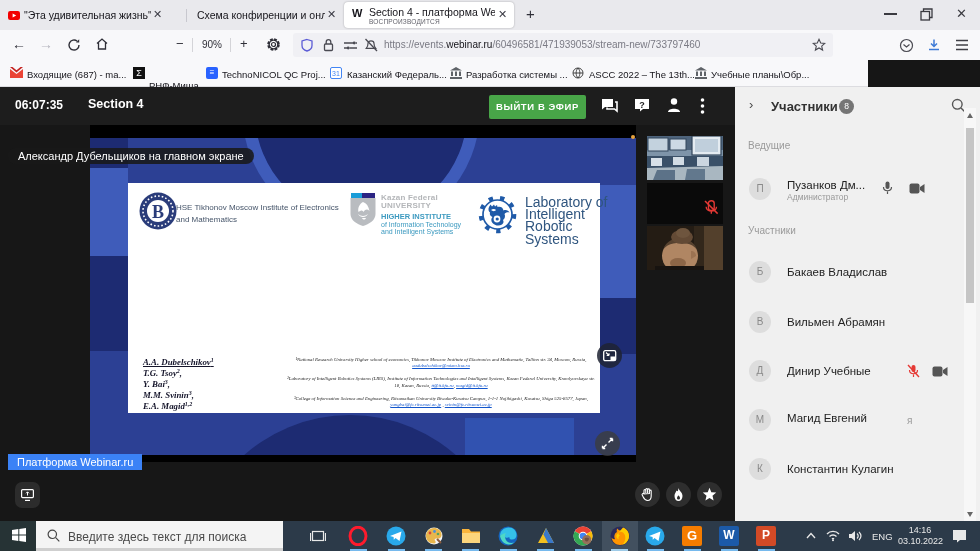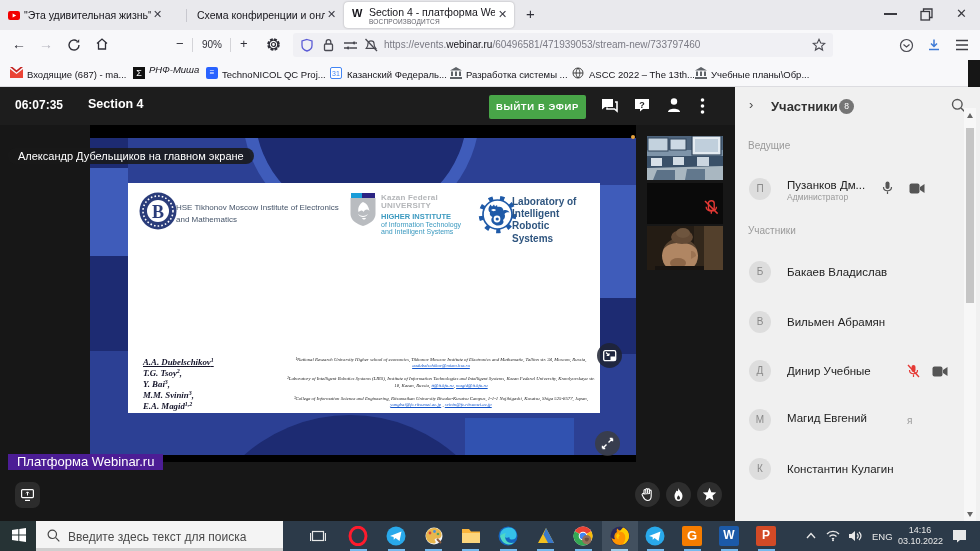--- a/index.html
+++ b/index.html
@@ -92,28 +92,28 @@
     </svg>
   <svg class="abs" style="left:927px;top:8px;" width="14" height="14" viewBox="0 0 14 14">
       <path d="M7 1.5 V8 M4 5.5 L7 8.5 L10 5.5" stroke="#3e7ad6" stroke-width="1.5" fill="none"></path>
       <path d="M2 11.5 H12" stroke="#3e7ad6" stroke-width="1.5"></path>
     </svg>
   <svg class="abs" style="left:955px;top:9px;" width="14" height="12" viewBox="0 0 14 12">
       <path d="M1 1.5 H13 M1 6 H13 M1 10.5 H13" stroke="#3f3f46" stroke-width="1.4"></path>
     </svg>
 </div>
 
-<div class="abs" style="left:0;top:60px;width:968px;height:27px;background:#f8f8fa;border-bottom:1px solid #dcdce0;font-size:9.5px;color:#15141a;">
+<div class="abs" style="left:0;top:60px;width:868px;height:27px;background:#f8f8fa;border-bottom:1px solid #dcdce0;font-size:9.5px;color:#15141a;">
   <svg class="abs" style="left:10px;top:7px;" width="13" height="11" viewBox="0 0 13 11">
       <path d="M0 2 L6.5 7 L13 2 V11 H0 Z" fill="#ea4335"></path>
       <path d="M0 0 H2.5 L6.5 3.2 L10.5 0 H13 L6.5 5.4 Z" fill="#c5221f"></path>
     </svg>
   <div class="abs" style="left:27px;top:9px;">Входящие (687) - ma...</div>
   <div class="abs" style="left:133px;top:7px;width:12px;height:12px;background:#111;color:#fff;font-size:9px;text-align:center;line-height:12px;">Σ</div>
-  <div class="abs" style="left:149px;top:4px;font-style:italic;">РНФ-Миша</div>
+  <div class="abs" style="left:149px;top:20px;">РНФ-Миша</div>
   <div class="abs" style="left:206px;top:7px;width:12px;height:12px;background:#2962ff;border-radius:2px;color:#fff;font-size:8px;text-align:center;line-height:12px;">≡</div>
   <div class="abs" style="left:222px;top:9px;">TechnoNICOL QC Proj...</div>
   <div class="abs" style="left:330px;top:7px;width:12px;height:12px;background:#fff;border:1px solid #4285f4;border-radius:2px;color:#4285f4;font-size:7px;text-align:center;line-height:11px;">31</div>
   <div class="abs" style="left:347px;top:9px;">Казанский Федераль...</div>
   <svg class="abs" style="left:450px;top:7px;" width="12" height="12" viewBox="0 0 12 12">
       <path d="M6 0 L12 3.5 H0 Z M1 4.5 H3 V9 H1 Z M5 4.5 H7 V9 H5 Z M9 4.5 H11 V9 H9 Z M0 10 H12 V12 H0 Z" fill="#5f6368"></path>
     </svg>
   <div class="abs" style="left:466px;top:9px;">Разработка системы ...</div>
   <svg class="abs" style="left:572px;top:7px;" width="12" height="12" viewBox="0 0 12 12">
       <circle cx="6" cy="6" r="5" fill="none" stroke="#444" stroke-width="1"></circle>
@@ -187,39 +187,39 @@
   <div class="abs" style="left:381px;top:96px;font-size:7px;color:#3d9ac0;line-height:7.3px;">of Information Technology<br>and Intelligent Systems</div>
 
   <svg class="abs" style="left:477px;top:69px;" width="41" height="41" viewBox="0 0 41 41">
     <circle cx="20.5" cy="20.5" r="16.5" fill="none" stroke="#1f5aa8" stroke-width="4.6" stroke-dasharray="4.3,7.1"></circle>
     <circle cx="20.5" cy="20.5" r="14.5" fill="#fff" stroke="#1f5aa8" stroke-width="1.7"></circle>
     <path d="M12 13 L13.5 10.5 L15 12.5 L17 10.5 L18 12.5 L20 11 L20.5 13 C24 12 26 14 26.5 16.5 C29 15.5 31.5 16.5 32.5 18.5 C30.5 18 28.5 18.5 27.5 20 C28.5 22 28 24.5 26 26 C27 27.5 26.5 29.5 25 30.5 C22 32.5 17.5 31.5 15.5 29 C13.8 27 14 24.5 15.5 23 C13.5 22.5 12.3 20.5 13 18.5 C11.5 17.5 11 15 12 13 Z" fill="#1f5aa8"></path>
     <circle cx="20" cy="25" r="3.4" fill="#fff"></circle>
       <circle cx="20.2" cy="25" r="1.6" fill="#1f5aa8"></circle>
     <path d="M14 16 C15.5 14.5 18 14.5 19 16 C18 17.5 15.5 17.5 14 16" fill="#fff"></path>
   </svg>
-  <div class="abs" style="left:512px;top:71px;font-size:10px;font-weight:bold;color:#2f557f;line-height:12.2px;">Laboratory of<br>Intelligent<br>Robotic<br>Systems</div>
+  <div class="abs" style="left:525px;top:71px;font-size:14px;font-weight:normal;color:#2f557f;line-height:12.2px;">Laboratory of<br>Intelligent<br>Robotic<br>Systems</div>
 
 
   <div class="abs" style="left:143px;top:232px;font-family:'Liberation Serif',serif;font-style:italic;font-weight:bold;font-size:8.8px;color:#14142a;line-height:10px;">
     <div style="text-decoration:underline;">A.A. Dubelschikov<span style="font-size:6px;position:relative;top:-3px;">1</span></div>
     <div>T.G. Tsoy<span style="font-size:6px;position:relative;top:-3px;">2</span>,</div>
     <div>Y. Bai<span style="font-size:6px;position:relative;top:-3px;">3</span>,</div>
     <div>M.M. Svinin<span style="font-size:6px;position:relative;top:-3px;">3</span>,</div>
     <div>E.A. Magid<span style="font-size:6px;position:relative;top:-3px;">1,2</span></div>
   </div>
 
   <div class="abs" style="left:286px;top:232px;width:310px;font-family:'Liberation Serif',serif;font-style:italic;font-size:4.8px;color:#222;text-align:center;line-height:6.2px;">
     <div style="margin-bottom:7px;">¹National Research University Higher school of economics, Tikhonov Moscow Institute of Electronics and Mathematic, Tallinn str. 34, Moscow, Russia, <span style="color:#1155cc;text-decoration:underline;">aadubelschikov@miem.hse.ru</span></div>
     <div style="margin-bottom:7px;">²Laboratory of Intelligent Robotics Systems (LIRS), Institute of Information Technologies and Intelligent Systems, Kazan Federal University, Kremlyovskaya str. 18, Kazan, Russia, <span style="color:#1155cc;text-decoration:underline;">tt@it.kfu.ru</span>, <span style="color:#1155cc;text-decoration:underline;">magid@it.kfu.ru</span></div>
     <div>³College of Information Science and Engineering, Ritsumeikan University Biwako-Kusatsu Campus, 1-1-1 Nojihigashi, Kusatsu, Shiga 525-8577, Japan, <span style="color:#1155cc;text-decoration:underline;">yangbai@fc.ritsumei.ac.jp</span> , <span style="color:#1155cc;text-decoration:underline;">svinin@fc.ritsumei.ac.jp</span></div>
   </div>
 
   <div class="abs" style="left:8px;top:23px;height:16px;background:rgba(25,25,25,.88);border-radius:8px;padding:0 10px;color:#fff;font-size:11px;line-height:16px;white-space:nowrap;">Александр Дубельщиков на главном экране</div>
-  <div class="abs" style="left:8px;top:329px;height:16px;background:#4c1d95;padding:0 9px;color:#fff;font-size:13px;line-height:16px;white-space:nowrap;">Платформа Webinar.ru</div>
+  <div class="abs" style="left:8px;top:329px;height:16px;background:#3b82f6;padding:0 9px;color:#fff;font-size:11px;line-height:16px;white-space:nowrap;">Платформа Webinar.ru</div>
 
   <div class="abs" style="left:597px;top:218px;width:25px;height:25px;border-radius:50%;background:rgba(30,35,50,.85);"></div>
   <svg class="abs" style="left:603px;top:225px;" width="14" height="12" viewBox="0 0 14 12">
       <rect x="0.7" y="0.7" width="12" height="10" rx="1.5" fill="none" stroke="#fff" stroke-width="1.3"></rect>
       <rect x="7.5" y="6.5" width="5" height="4" fill="#fff"></rect>
       <path d="M3 2.5 L6 5.5 M6 5.5 V3.2 M6 5.5 H3.7" stroke="#fff" stroke-width="1.1" fill="none"></path>
     </svg>
 
   <div class="abs" style="left:595px;top:306px;width:25px;height:25px;border-radius:50%;background:rgba(60,60,60,.8);"></div>
   <svg class="abs" style="left:601px;top:312px;" width="13" height="13" viewBox="0 0 13 13">

